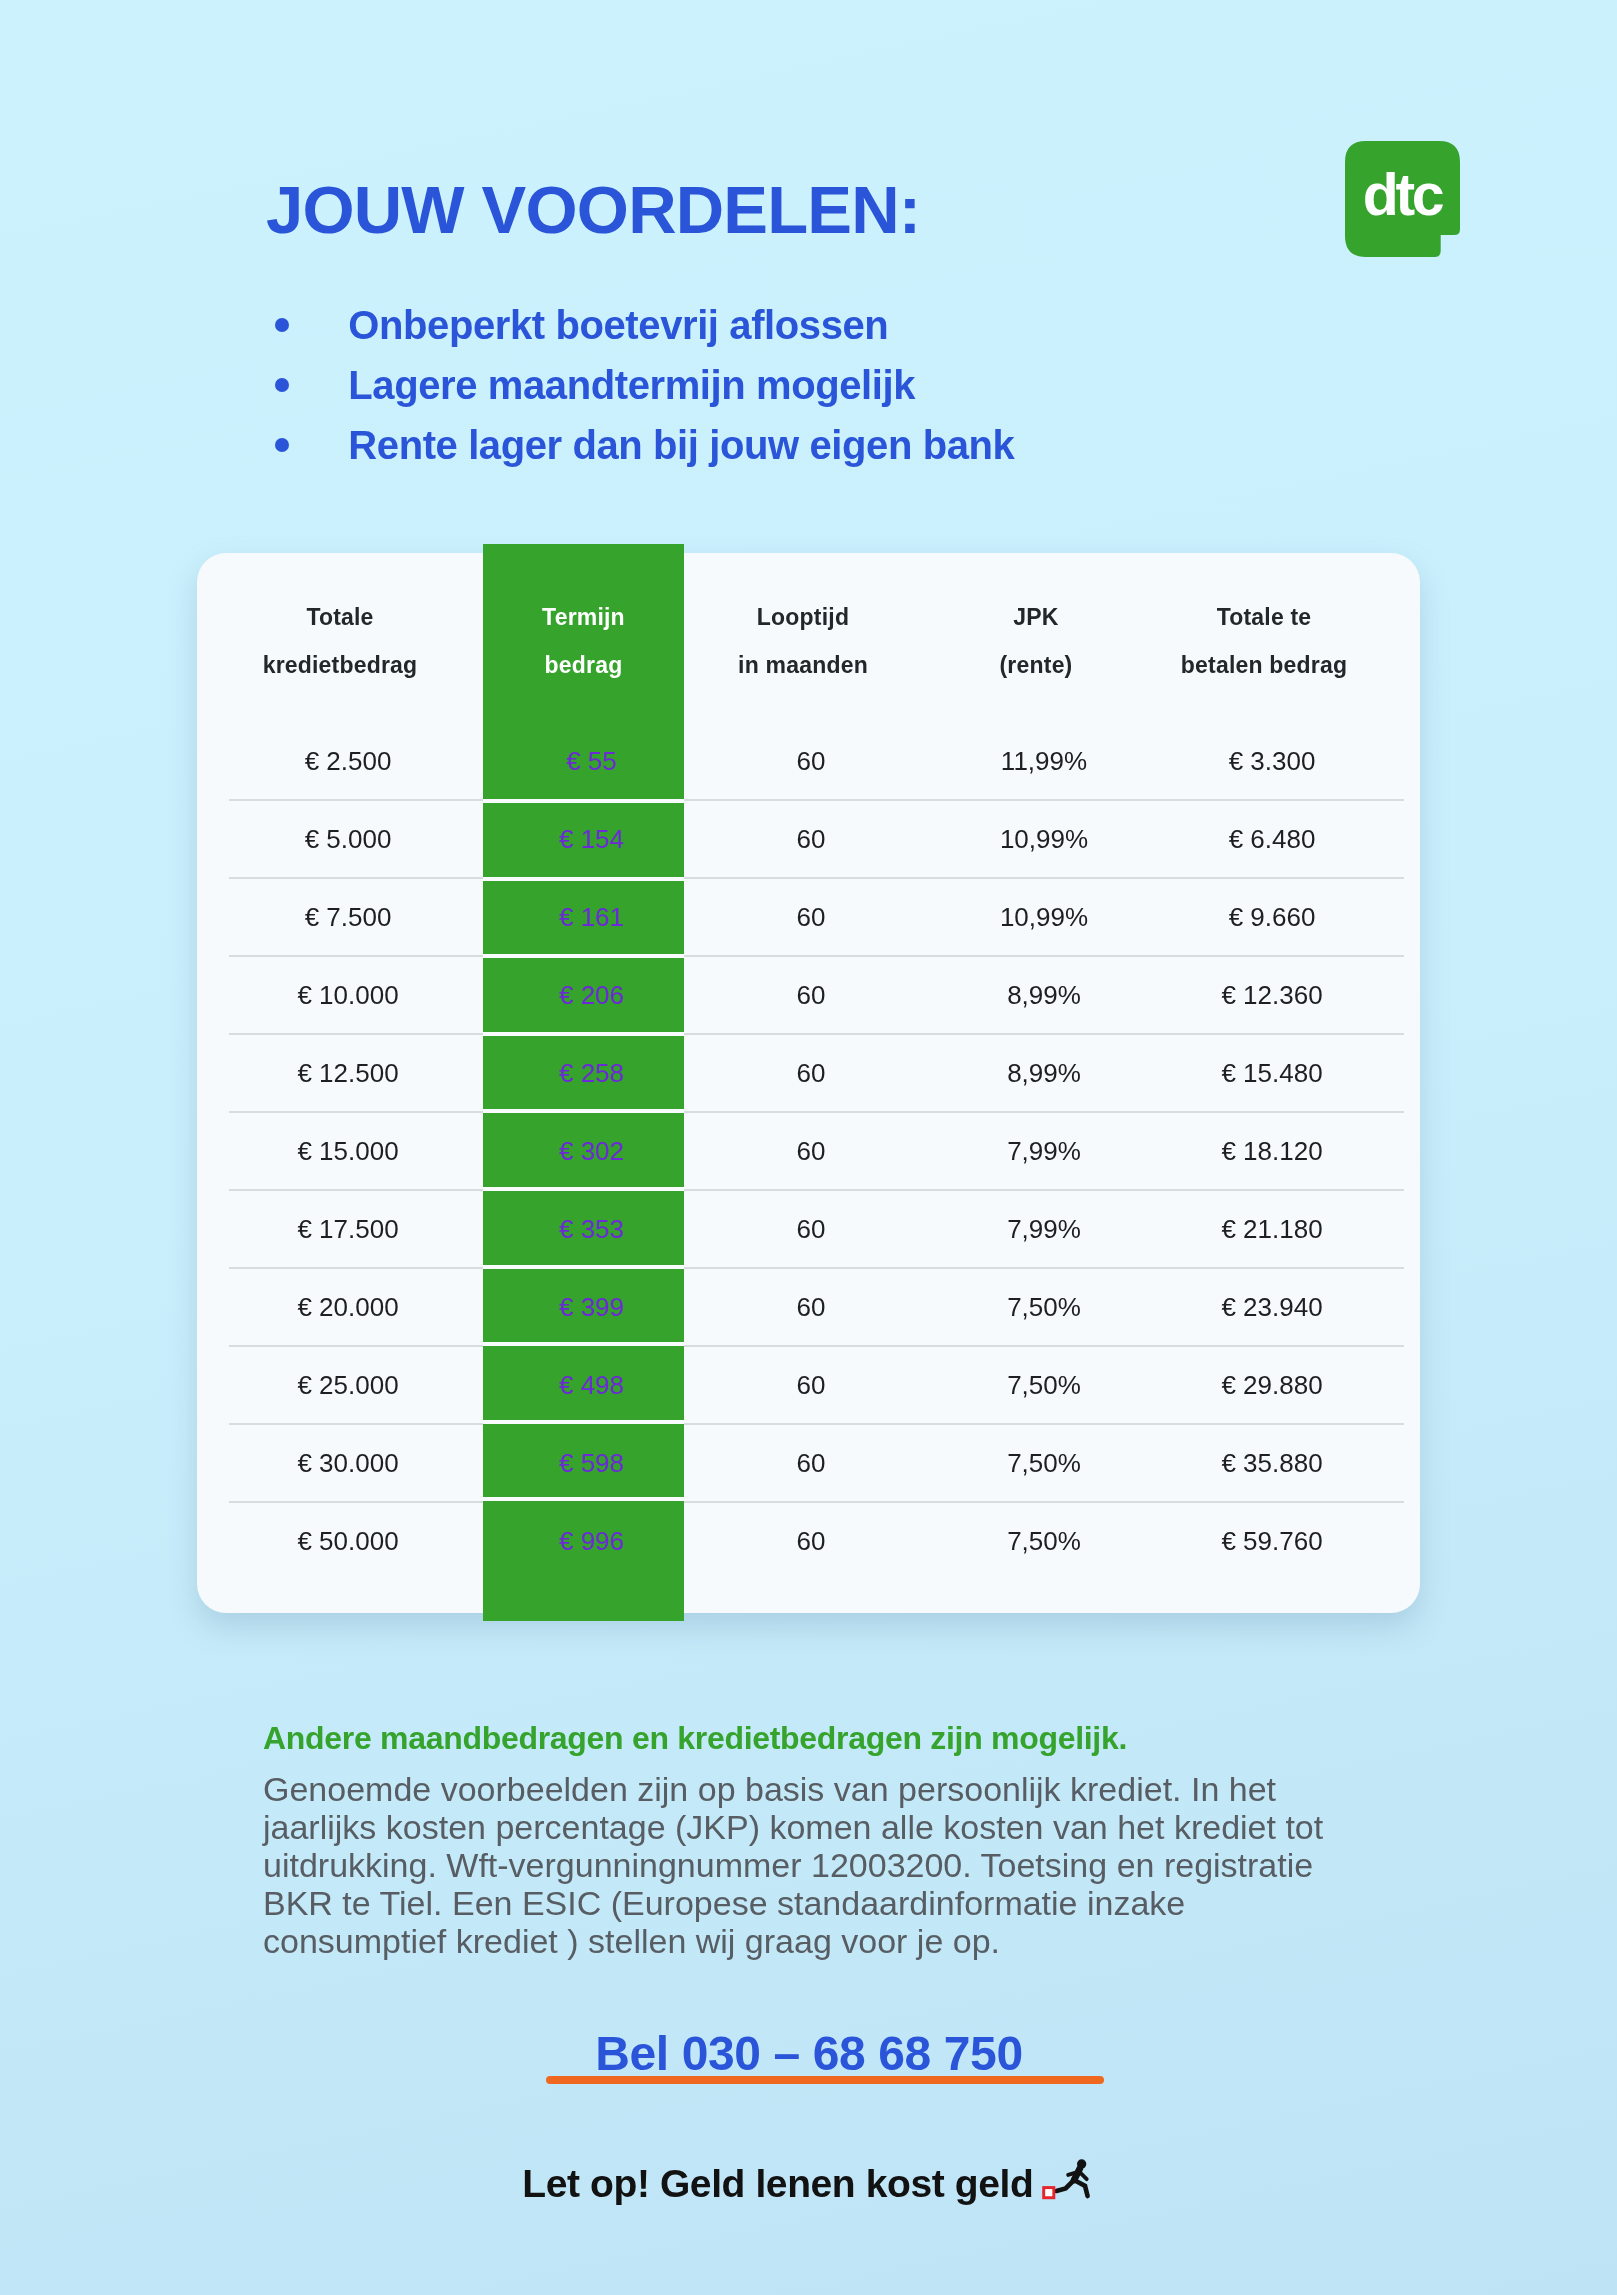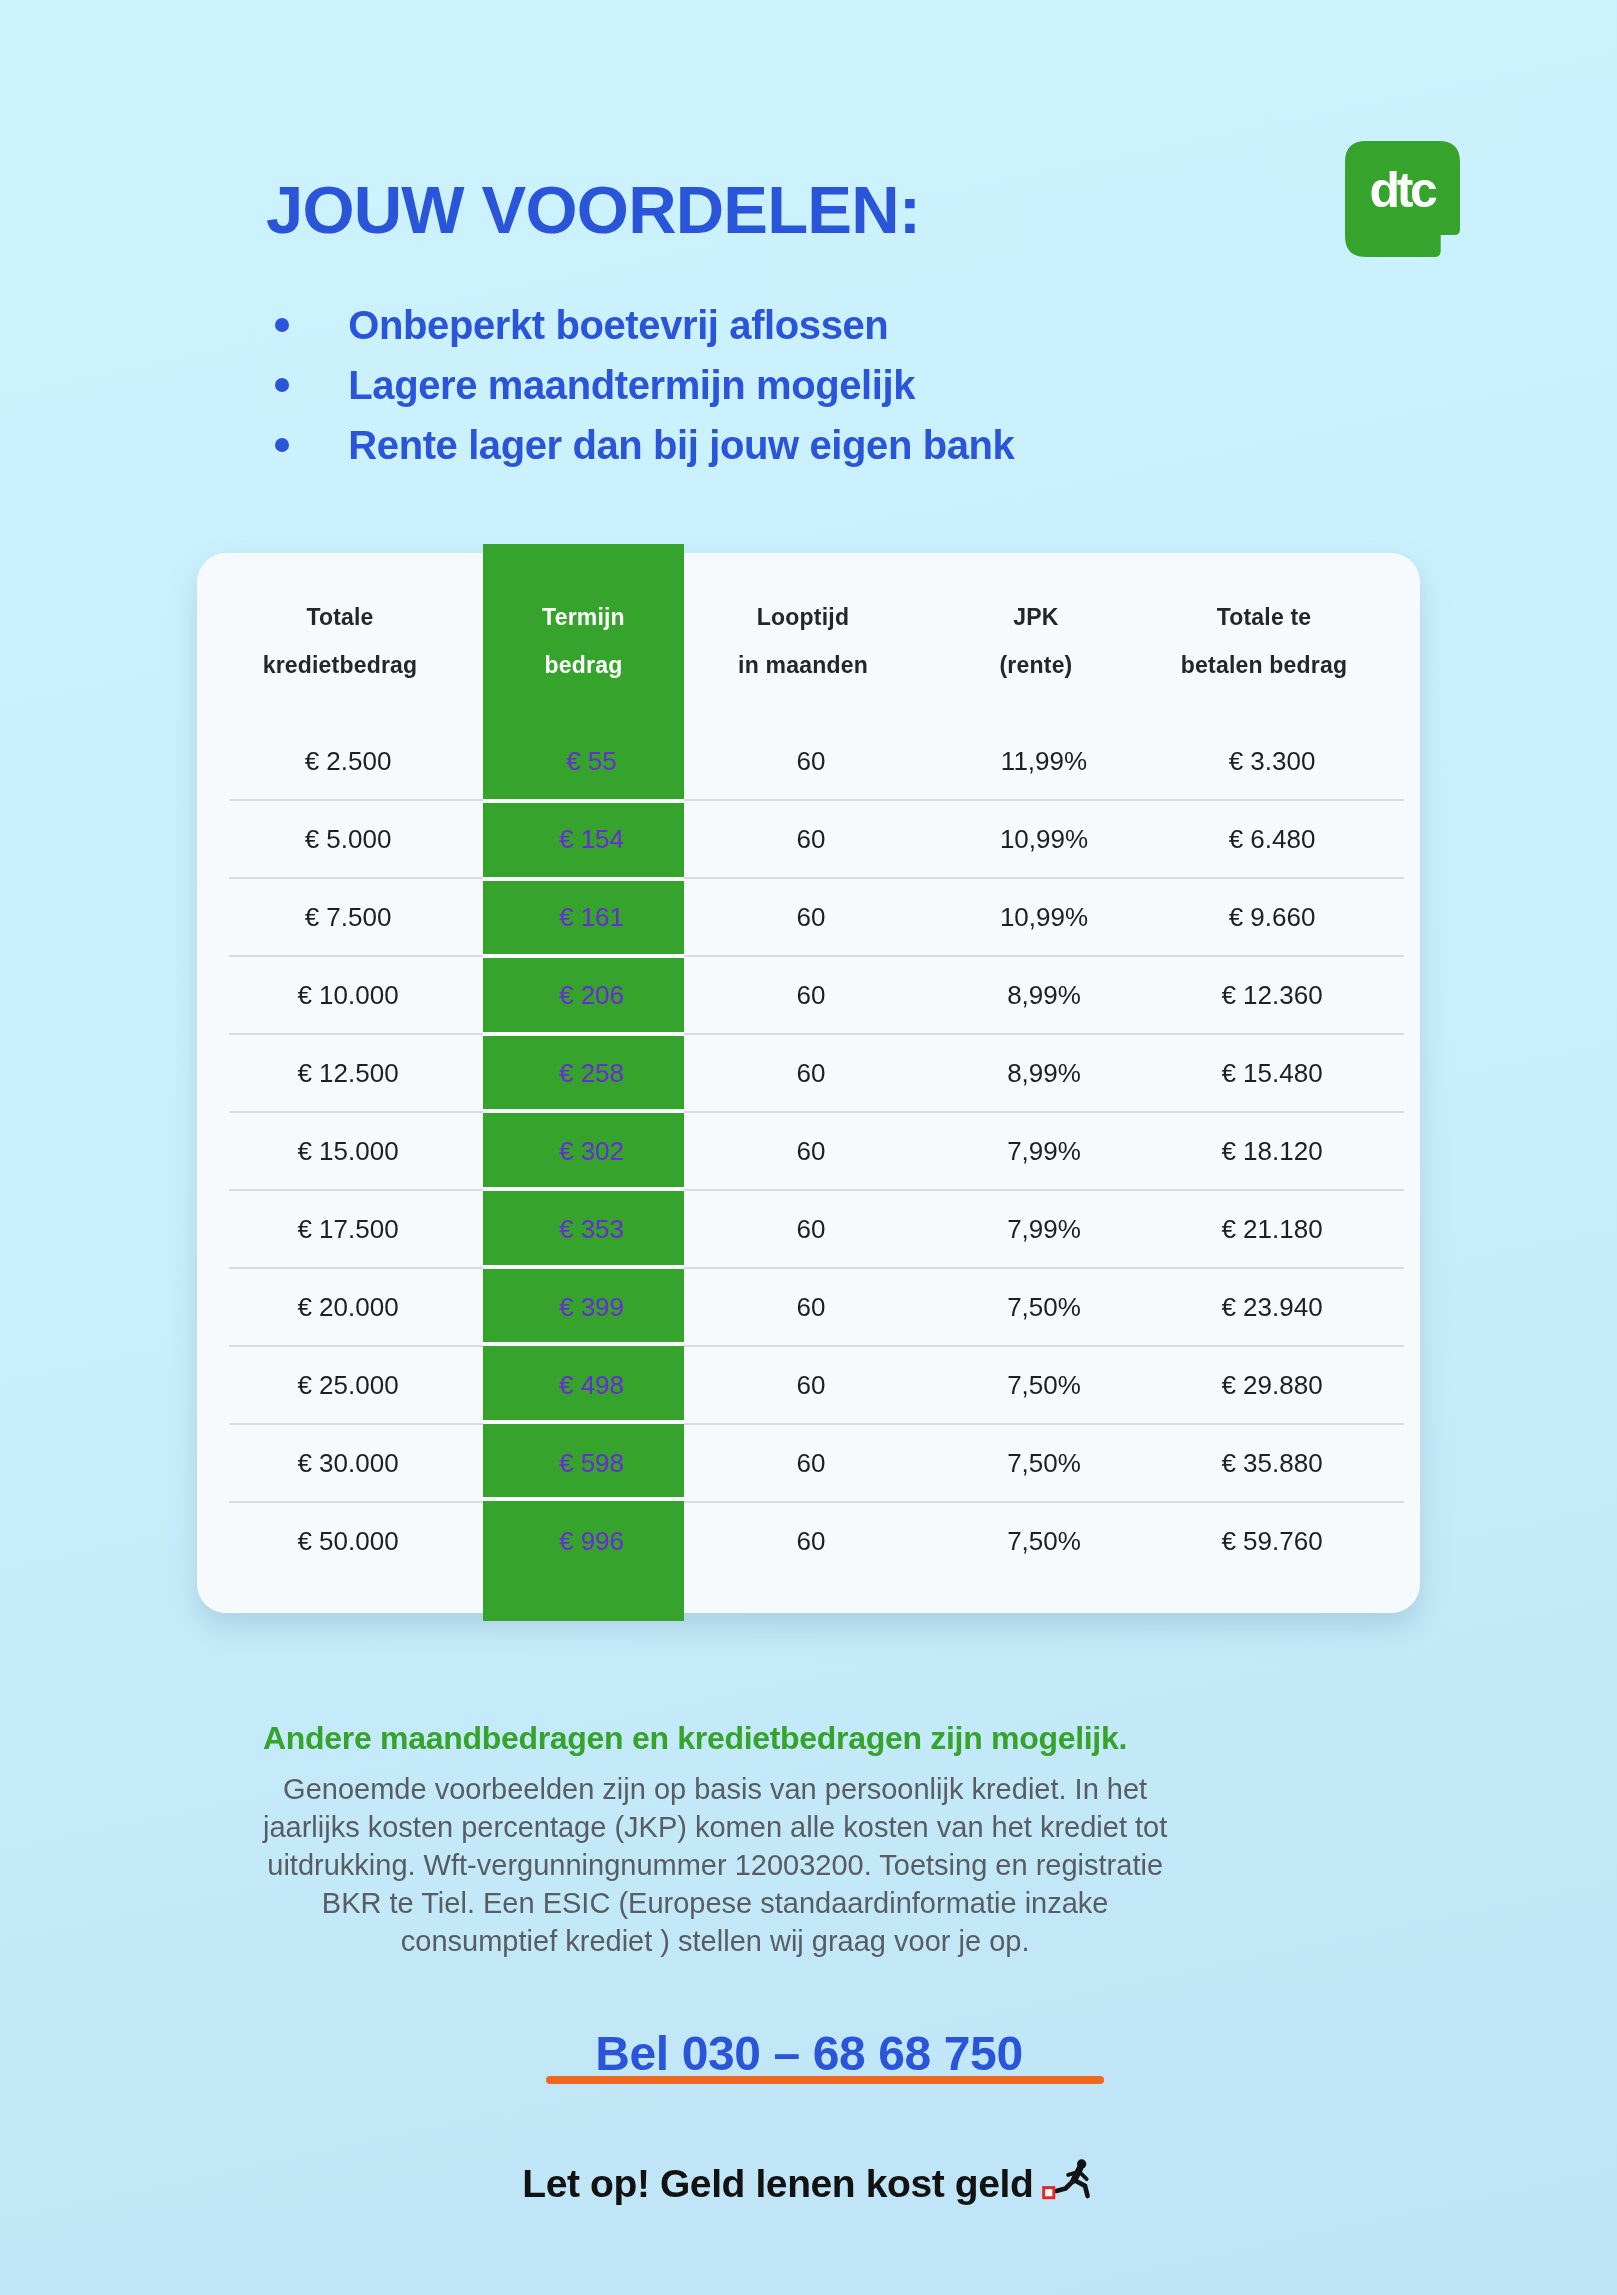--- a/index.html
+++ b/index.html
@@ -6,21 +6,21 @@
   .page{
     position:relative;width:1618px;height:2295px;overflow:hidden;
     background:linear-gradient(168deg, var(--bg-top) 0%, #c9effc 48%, var(--bg-bottom) 100%);
     font-family:"Liberation Sans", sans-serif;
   }
   
   .logo{position:absolute;left:1345px;top:141px;width:115px;height:116px;}
   .logo svg{display:block;}
   .logo .logo-text{
     position:absolute;left:0;top:20px;width:114px;text-align:center;
-    color:#ffffff;font-size:50px;font-weight:bold;letter-spacing:-3.4px;
+    color:#ffffff;font-size:59px;font-weight:bold;letter-spacing:-3.4px;
   }
   
   .title{
     position:absolute;left:266px;top:171px;
     font-size:67px;font-weight:bold;color:var(--blue);letter-spacing:-0.8px;white-space:nowrap;
   }
   .bullet-list{position:absolute;left:275px;top:295px;}
   .bullet-item{display:flex;align-items:center;height:60px;}
   .bullet-dot{width:14.3px;height:14.3px;border-radius:50%;background:var(--blue);margin-right:59px;flex:0 0 auto;}
   .bullet-text{font-size:40px;font-weight:bold;color:var(--blue);white-space:nowrap;letter-spacing:-0.4px;}
@@ -41,21 +41,21 @@
   .t-cell{position:relative;z-index:2;display:flex;align-items:center;justify-content:center;
           font-size:26px;color:var(--text-dark);white-space:nowrap;}
   .t-cell.termijn{color:#6d28d9;}
   .row-divider{position:absolute;left:23.6px;right:23.6px;bottom:-0.8px;height:1.7px;background:var(--divider);}
   
   .foot-heading{
     position:absolute;left:263px;top:1720px;
     font-size:32px;font-weight:bold;color:var(--green);white-space:nowrap;letter-spacing:-0.3px;
   }
   .foot-para{position:absolute;left:263px;top:1770px;}
-  .foot-line{font-size:29px;color:var(--text-gray);line-height:38px;white-space:nowrap;text-align:center;}
+  .foot-line{font-size:34px;color:var(--text-gray);line-height:38px;white-space:nowrap;}
   
   .phone{
     position:absolute;left:0;top:2026px;width:1618px;text-align:center;
     font-size:48px;font-weight:bold;color:var(--blue);letter-spacing:-0.4px;
   }
   .phone-underline{position:absolute;left:546px;top:2076px;width:558px;height:8.4px;background:var(--orange);border-radius:4.2px;}
   
   .warning{position:absolute;left:0;top:2157px;width:1618px;display:flex;align-items:flex-end;justify-content:center;gap:8.4px;}
   .warning-text{font-size:39px;font-weight:bold;color:#121212;white-space:nowrap;letter-spacing:-0.4px;}
   .warning-icon{flex:0 0 auto;margin-bottom:0px;}

